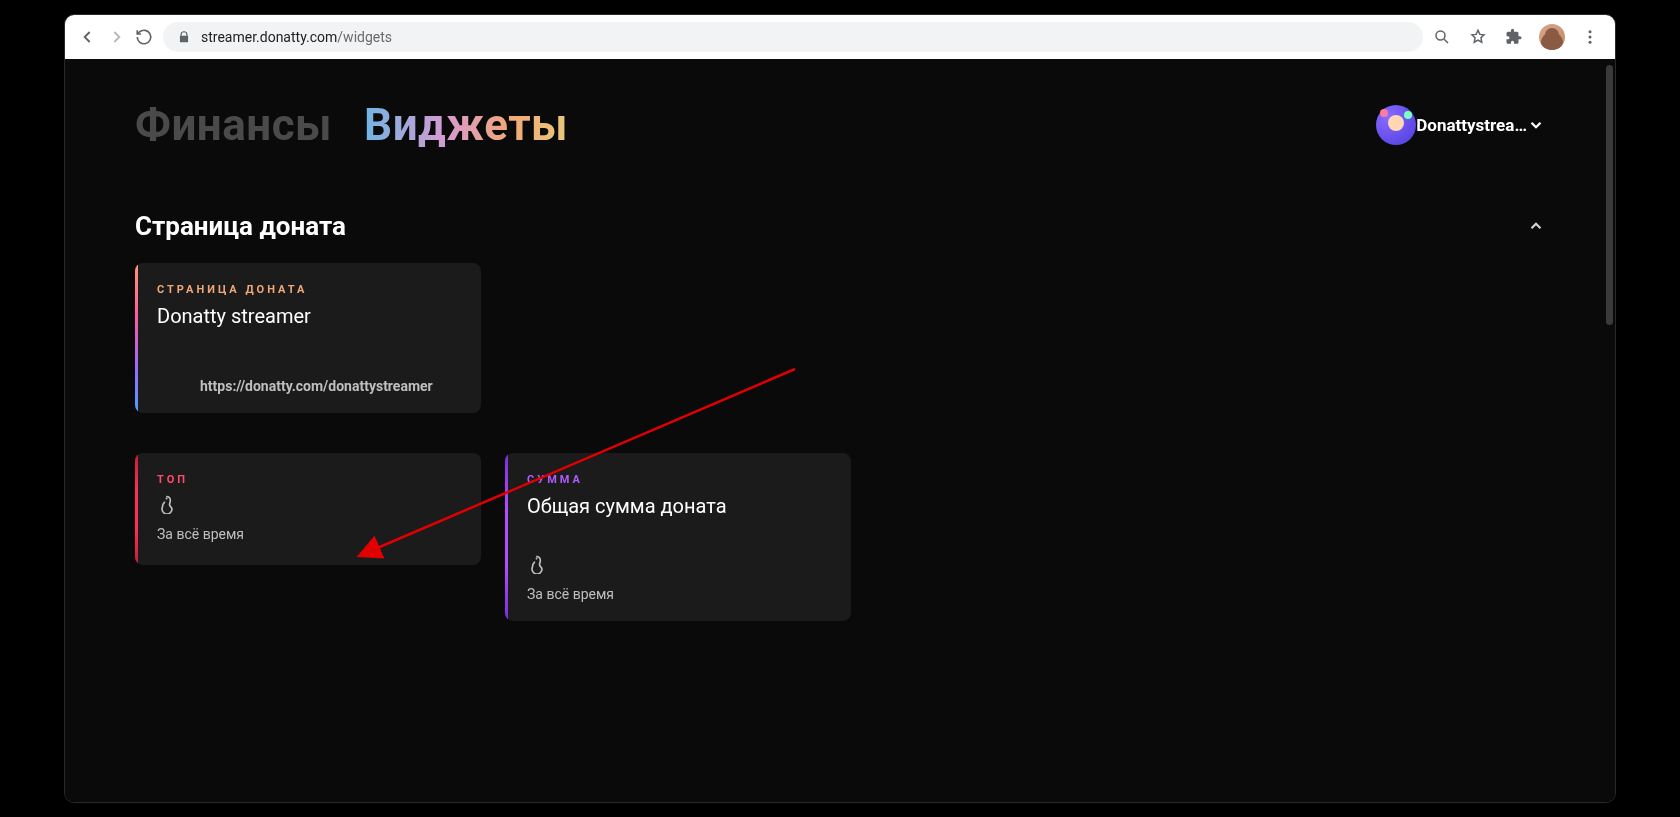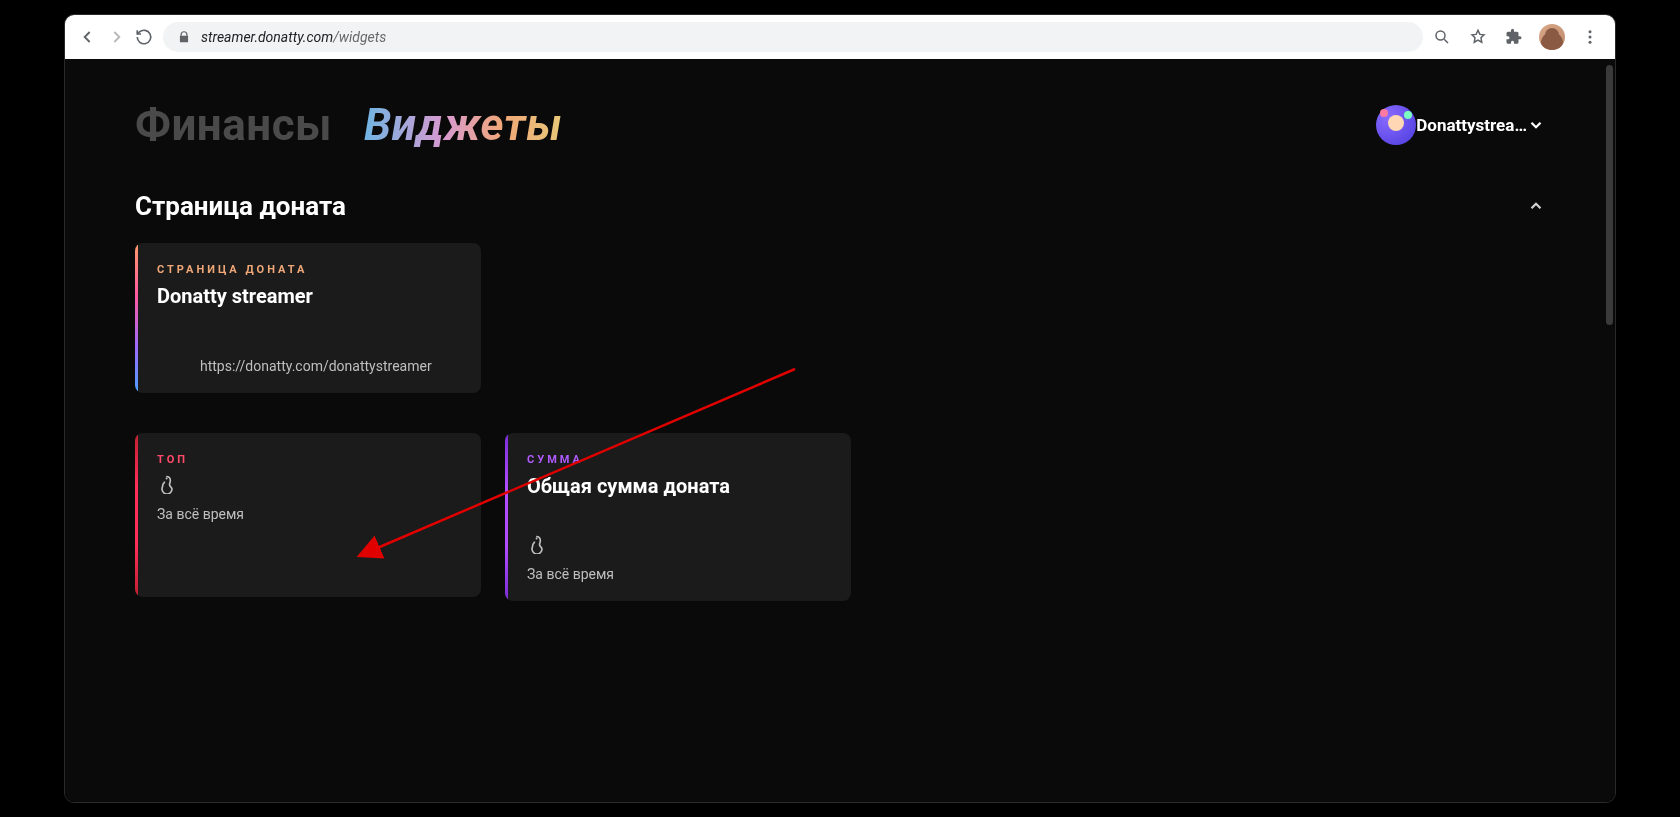--- a/index.html
+++ b/index.html
@@ -21,21 +21,20 @@
     position: relative;
   }
   
   .chrome {
     height: 44px;
     background: #fff;
     display: flex;
     align-items: center;
     padding: 0 8px;
     gap: 8px;
-    font-style: italic;
   }
   .chrome .nav-btns { display: flex; align-items: center; gap: 6px; padding-left: 4px;}
   .chrome svg { display: block; }
   .nav-icon { width: 22px; height: 22px; color: #5f6368; display:flex; align-items:center; justify-content:center;}
   .nav-icon.disabled { color: #b8b8b8; }
   .address {
     flex: 1;
     height: 30px;
     background: #f1f3f4;
     border-radius: 15px;
@@ -69,36 +68,35 @@
     padding: 40px 70px 0 70px;
   }
   .scrollbar {
     position:absolute; right:2px; top:6px; width:7px; height:260px;
     background:#3a3a3a; border-radius:4px;
   }
   .topbar {
     display: flex;
     align-items: center;
     justify-content: space-between;
-    margin-bottom: 40px;
+    margin-bottom: 60px;
   }
   .tabs { display: flex; gap: 32px; }
   .tab {
     font-size: 44px;
     font-weight: 700;
     letter-spacing: 0.5px;
     cursor: pointer;
   }
   .tab-inactive { color: #4a4a4a; }
   .tab-active {
     background: linear-gradient(90deg, #6fb5e3 0%, #d79ad1 40%, #f0a778 70%, #e8c878 100%);
     -webkit-background-clip: text;
     background-clip: text;
     color: transparent;
-    font-style: italic;
   }
   .user-menu {
     display:flex; align-items:center; cursor:pointer;
     color:#fff; font-weight:700; font-size:17px;
   }
   .user-avatar {
     width:40px; height:40px; border-radius:50%;
     background: radial-gradient(circle at 30% 30%, #8a6bff, #4a3bdc);
     position:relative;
     display:flex; align-items:center; justify-content:center;
@@ -142,24 +140,24 @@
   .card .stripe {
     position:absolute; left:0; top:0; bottom:0; width:3px;
   }
   .stripe-pinkblue { background: linear-gradient(180deg,#ff9a6a,#ff5aa0 35%,#9a6bff 70%,#4aa0ff);}
   .stripe-red { background: linear-gradient(180deg,#c02030,#ff2f5a,#ff2f5a,#c02030);}
   .stripe-purple { background: linear-gradient(180deg,#7a2dd8,#b14dff,#b14dff,#7a2dd8);}
   .card .tag { font-size:11px; letter-spacing:3px; font-weight:700; margin-bottom:8px;}
   .tag-donate { color:#f0a778;}
   .tag-top { color:#ff4a6a;}
   .tag-sum { color:#b05bff;}
-  .card .title { color:#fff; font-size:20px; font-weight:700; margin-bottom:36px;}
+  .card .title { color:#fff; font-size:20px; font-weight:400; margin-bottom:36px;}
   .card .title.big { margin-bottom:50px;}
   .card .meta { color:#bfbfbf; font-size:14px; font-weight:400;}
-  .card .link { color:#bfbfbf; font-size:14px; font-weight:400;padding-left:43px;}
+  .card .link { color:#bfbfbf; font-size:14px; font-weight:700;padding-left:43px;}
   .badge {
     width:22px; height:22px; margin-bottom:10px;
     color:#bfbfbf;
   }
   
   .arrow { position:absolute; pointer-events:none; }
 </style>
 </head>
 <body>
 
@@ -250,21 +248,21 @@
     <div class="cards">
       <div class="card" style="height:150px;">
         <div class="stripe stripe-pinkblue"></div>
         <div class="tag tag-donate">СТРАНИЦА ДОНАТА</div>
         <div class="title big">Donatty streamer</div>
         <div class="link">https://donatty.com/donattystreamer</div>
       </div>
     </div>
 
     <div class="cards">
-      <div class="card" style="height:164px;">
+      <div class="card" style="height:112px;">
         <div class="stripe stripe-red"></div>
         <div class="tag tag-top">ТОП</div>
         <div class="badge">
           <svg viewBox="0 0 24 24" width="20" height="20" fill="none" stroke="currentColor" stroke-width="2">
               <path d="M11 3c3 0 5 2 5 5 0 2-1 3-1 5 0 2 3 3 3 5a6 6 0 0 1-12 0c0-2 1-3 1-5 0-2 2-1 2-4"></path>
               <circle cx="11.5" cy="5.5" r="1.2" fill="currentColor" stroke="none"></circle>
             </svg>
         </div>
         <div class="meta">За всё время</div>
       </div>

